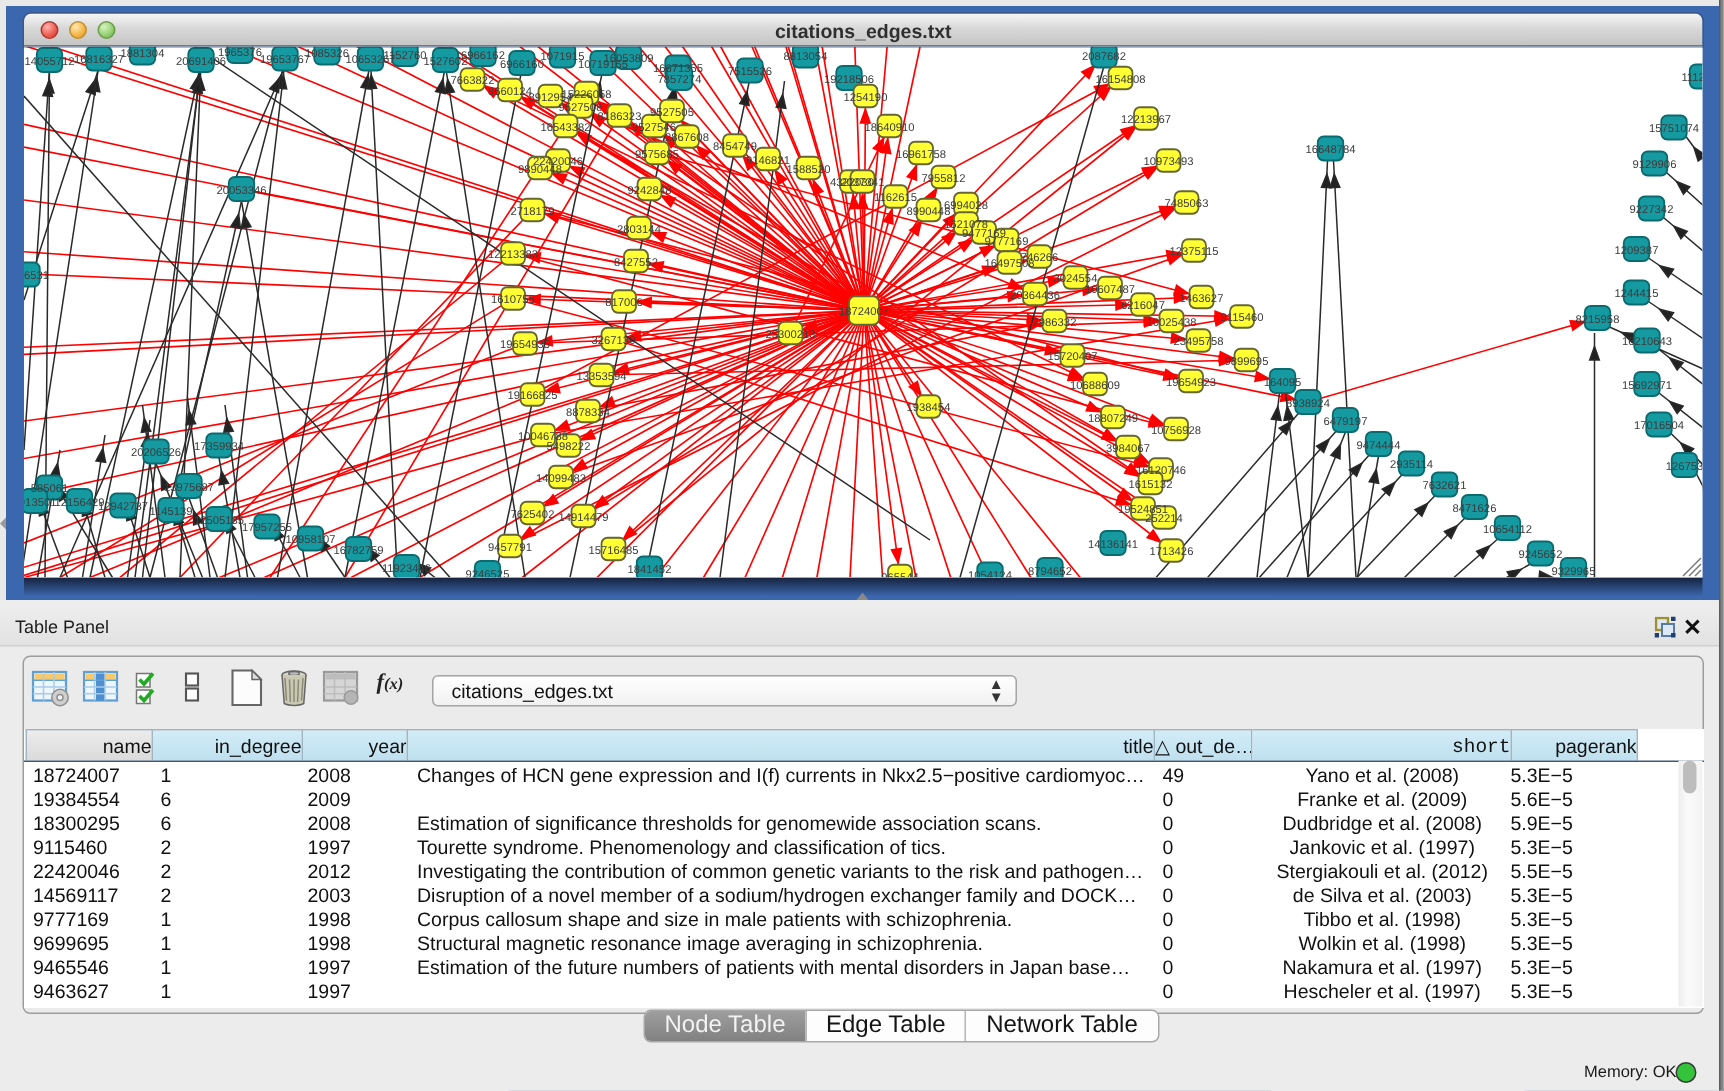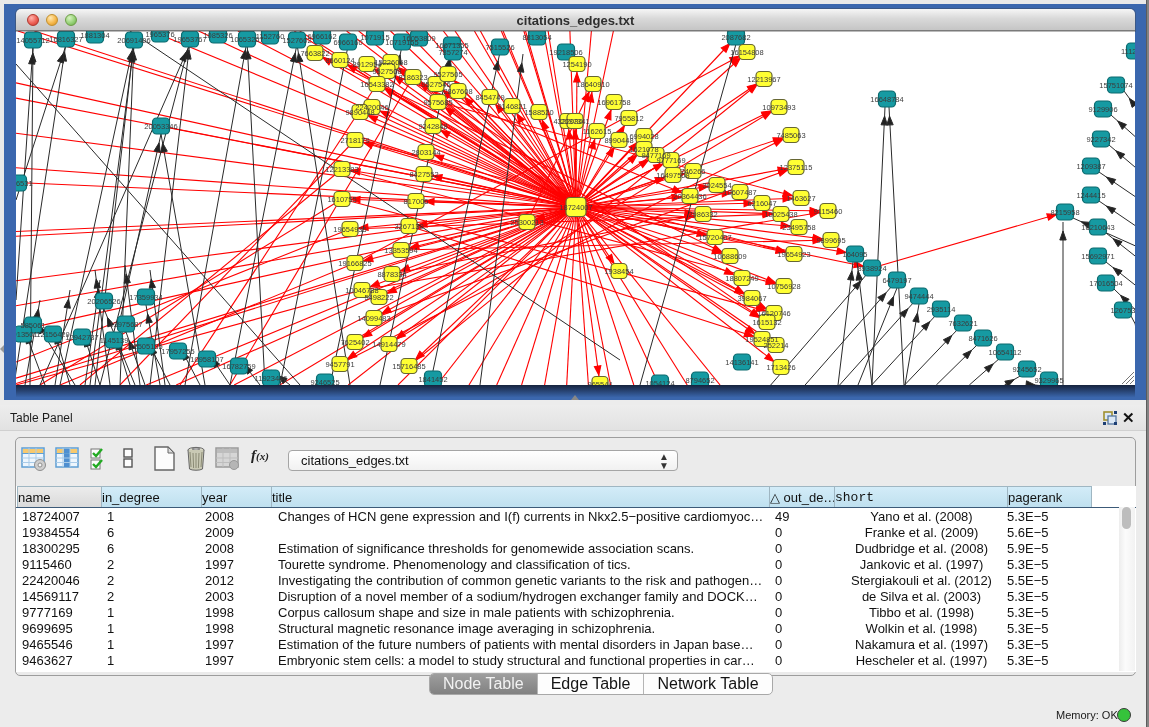--- a/index.html
+++ b/index.html
@@ -15,21 +15,21 @@
 #winshadow{position:absolute;left:12px;top:381px;width:1119px;height:14px;background:linear-gradient(#16233d,rgba(59,103,174,0) 90%)}
 #splitarrow{position:absolute;left:571px;top:395px;width:0;height:0;border-left:4px solid transparent;border-right:4px solid transparent;border-bottom:5px solid #888}
 #leftarrow{position:absolute;left:0px;top:345px;width:0;height:0;border-top:4px solid transparent;border-bottom:4px solid transparent;border-right:4px solid #999}
 #tablepanel{position:absolute;left:0;top:400px;width:1146px;height:327px;background:#ececec}
 #tp-header{position:absolute;left:0;top:5px;width:1146px;height:26px;background:linear-gradient(#ededed,#e2e2e2);border-bottom:1px solid #d0d0d0;}
 #tp-header .t{position:absolute;left:10px;top:6px;font-size:12px;color:#1c1c1c}
 #tp-close{position:absolute;left:1122px;top:4px;font-size:15px;font-weight:bold;color:#111}
 #tp-box{position:absolute;left:15px;top:437px;width:1121px;height:239px;border:1px solid #9d9d9d;border-radius:5px;background:#ebebeb}
 #toolbar{position:absolute;left:15px;top:437px;width:1121px;height:36px}
 #tablewhite{position:absolute;left:16px;top:486px;width:1120px;height:186px;background:#fff}
-.th{position:absolute;top:0;height:21px;background:linear-gradient(#d3ecf8,#bfe0ef);border-right:1px solid #9fb6c2;border-top:1px solid #9fb6c2;text-align:left;line-height:21px;white-space:nowrap;overflow:hidden}
+.th{position:absolute;top:0;height:21px;background:linear-gradient(#d3ecf8,#bfe0ef);border-right:1px solid #9fb6c2;border-top:1px solid #9fb6c2;text-align:right;line-height:21px;white-space:nowrap;overflow:hidden}
 .tr{position:absolute;left:16px;width:1119px;height:16px;font-size:13px;color:#111;white-space:nowrap}
 .tr span{position:absolute;top:0;display:block;overflow:hidden;line-height:16px}
 .c0{left:6px;width:90px}.c1{left:91px;width:90px}.c2{left:189px;width:70px}
 .c3{left:262px;width:492px}.c4{left:759px;width:60px}
 .c5{left:819px;width:173px;text-align:center}.c6{left:991px;width:85px}
 #scrolltrack{position:absolute;left:1119px;top:507px;width:16px;height:164px;background:linear-gradient(90deg,#ededed,#fbfbfb 40%,#f2f2f2)}
 #scrollthumb{position:absolute;left:1122px;top:507px;width:9px;height:22px;border-radius:5px;background:#bdbdbd}
 #tabs{position:absolute;left:429px;top:673px;height:22px;border:1px solid #a8a8a8;border-radius:5px;background:#fdfdfd;font-size:16px}
 .seg{float:left;height:20px;line-height:20px;padding:0 13px;color:#141414}
 #seg1{background:linear-gradient(#9e9e9e,#818181);color:#f2f2f2;border-radius:4px 0 0 4px}
@@ -921,21 +921,20 @@
     <span class="c2">1997</span>
     <span class="c3">Estimation of the future numbers of patients with mental disorders in Japan base…</span>
     <span class="c4">0</span>
     <span class="c5">Nakamura et al. (1997)</span>
     <span class="c6">5.3E−5</span>
   </div>
 <div class="tr" style="top:653px">
     <span class="c0">9463627</span>
     <span class="c1">1</span>
     <span class="c2">1997</span>
-    <span class="c3">Embryonic stem cells: a model to study structural and functional properties in car…</span>
     <span class="c4">0</span>
     <span class="c5">Hescheler et al. (1997)</span>
     <span class="c6">5.3E−5</span>
   </div>
 <div id="scrolltrack"></div>
 <div id="scrollthumb"></div>
 <div id="tabs">
     <div class="seg" id="seg1">Node Table</div>
     <div class="seg" id="seg2">Edge Table</div>
     <div class="seg" id="seg3">Network Table</div>

